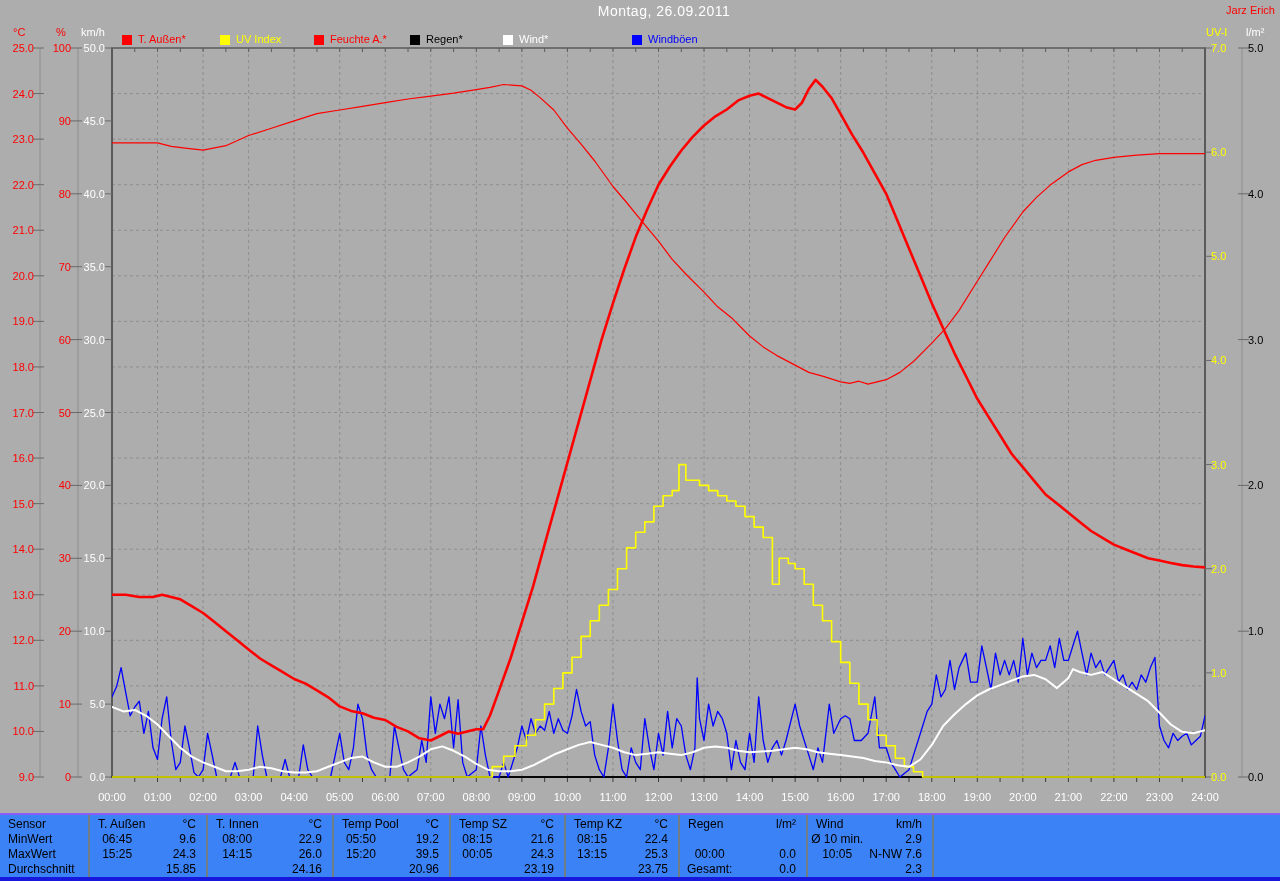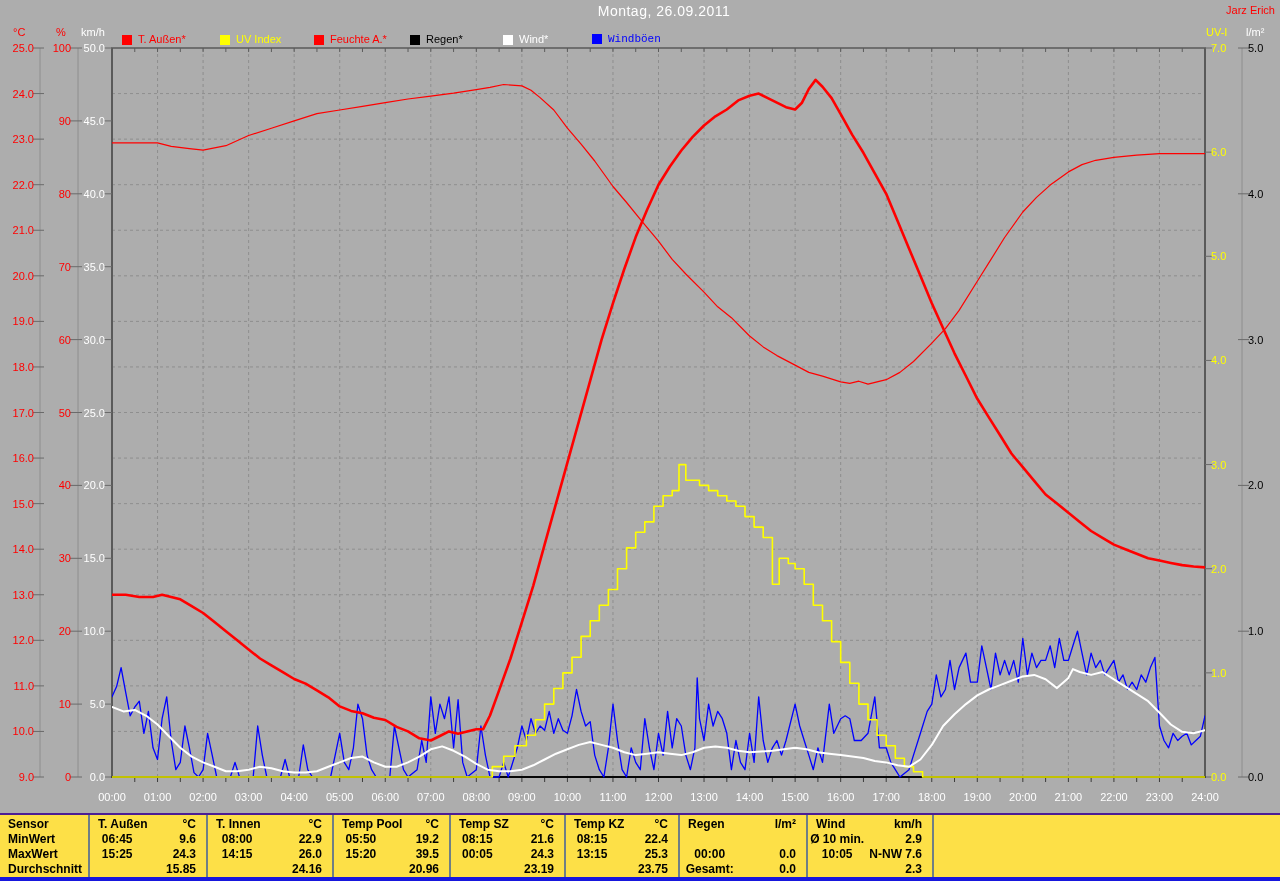--- a/index.html
+++ b/index.html
@@ -13,22 +13,22 @@
   .u-pct{left:56px;color:#ff0000;}
   .u-kmh{left:81px;color:#ffffff;}
   .u-uv{left:1206px;color:#ffff00;}
   .u-lm2{left:1246px;color:#ffffff;}
   .legend{position:absolute;top:0;left:0;width:1172px;height:46px;pointer-events:none;}
   .litem{position:absolute;top:30px;height:12px;white-space:nowrap;}
   .lsw{display:inline-block;width:10px;height:10px;vertical-align:-1px;}
   .llab{font-size:11px;margin-left:6px;vertical-align:1px;}
   #chart{position:absolute;top:0;left:0;}
   #summary{position:absolute;top:813px;left:0;width:1280px;height:64px;
-    background:#fde047;border-top:2px solid #4c1d95;box-sizing:border-box;
-    display:flex;font-size:12px;font-weight:bold;color:#000;}
+    background:#3b82f6;border-top:2px solid #8b5cf6;box-sizing:border-box;
+    display:flex;font-size:12px;font-weight:normal;color:#000;}
   .tcol{flex:0 0 auto;padding-top:2px;box-sizing:border-box;}
   .tcol + .tcol{border-left:2px solid #6f7f85;}
   .tfill{flex:1 1 auto;border-left:2px solid #6f7f85;}
   .trow{display:flex;height:15px;line-height:15px;overflow:hidden;}
   .rlab{padding-left:8px;}
   .cname{flex:1;padding-left:8px;text-align:left;}
   .cunit{padding-right:10px;}
   .tl{flex:1.05;text-align:center;}
   .tr{flex:1;text-align:right;padding-right:10px;}
   .bottombar{position:absolute;top:877px;left:0;width:1280px;height:4px;background:#1717dd;}
@@ -331,21 +331,21 @@
   <div class="unit u-kmh">km/h</div>
   <div class="unit u-uv">UV-I</div>
   <div class="unit u-lm2">l/m²</div>
 
   <div class="legend">
       <div class="litem" style="left: 122px;"><span class="lsw" style="background: rgb(255, 0, 0);"></span><span class="llab" style="color: rgb(255, 0, 0);">T. Außen*</span></div>
       <div class="litem" style="left: 220px;"><span class="lsw" style="background: rgb(255, 255, 0);"></span><span class="llab" style="color: rgb(255, 255, 0);">UV Index</span></div>
       <div class="litem" style="left: 314px; text-align: right;"><span class="lsw" style="background: rgb(255, 0, 0);"></span><span class="llab" style="color: rgb(255, 0, 0);">Feuchte A.*</span></div>
       <div class="litem" style="left: 410px;"><span class="lsw" style="background: rgb(0, 0, 0);"></span><span class="llab" style="color: rgb(0, 0, 0);">Regen*</span></div>
       <div class="litem" style="left: 503px;"><span class="lsw" style="background: rgb(255, 255, 255);"></span><span class="llab" style="color: rgb(255, 255, 255);">Wind*</span></div>
-      <div class="litem" style="left: 592px; font-family: Liberation Mono, monospace;"><span class="lsw" style="background: rgb(0, 0, 255);"></span><span class="llab" style="color: rgb(0, 0, 255);">Windböen</span></div>
+      <div class="litem" style="left: 632px;"><span class="lsw" style="background: rgb(0, 0, 255);"></span><span class="llab" style="color: rgb(0, 0, 255);">Windböen</span></div>
     </div>
 
   <div id="summary">
       <div class="tcol" style="width: 88px;">
         <div class="trow rlab">Sensor</div>
         <div class="trow rlab">MinWert</div>
         <div class="trow rlab">MaxWert</div>
         <div class="trow rlab">Durchschnitt</div>
       </div>
       <div class="tcol" style="width: 118px;">

